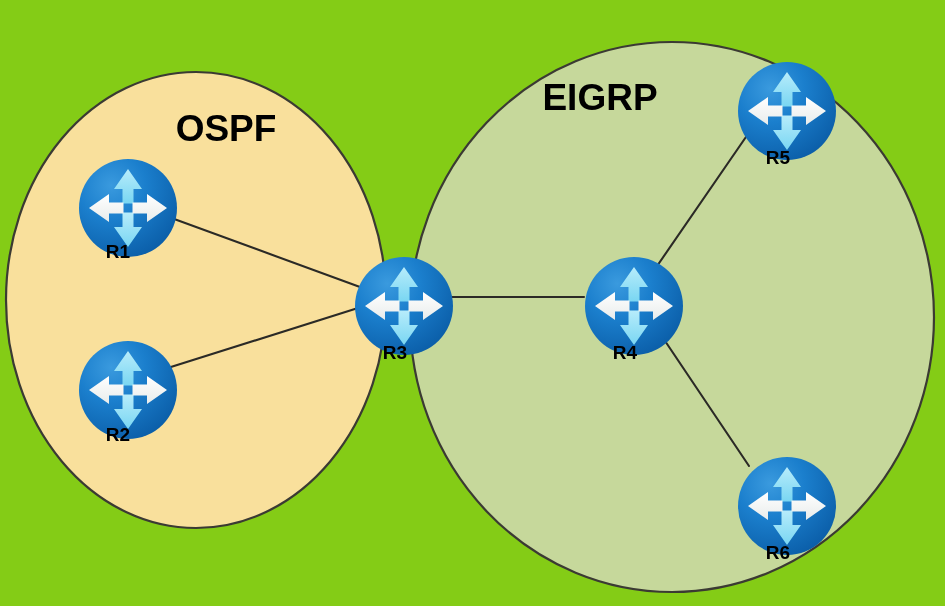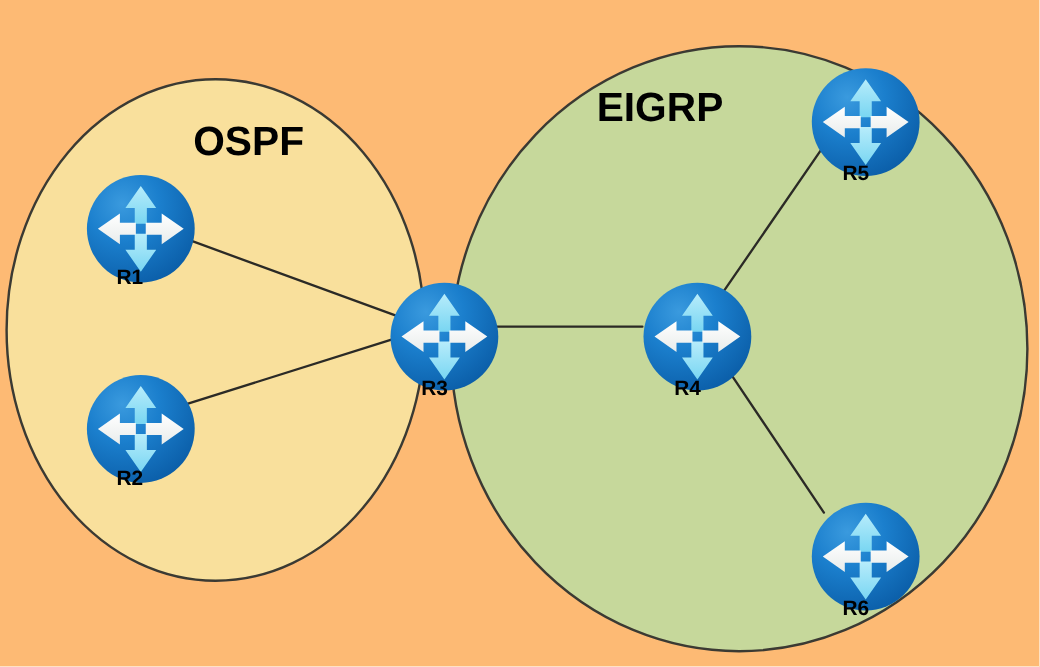--- a/index.html
+++ b/index.html
@@ -8,21 +8,21 @@
     padding: 0;
     background: #ffffff;
   }
   body {
     font-family: "Liberation Sans", sans-serif;
   }
   #canvas {
     position: relative;
     width: 945px;
     height: 606px;
-    background: #fdba74;
+    background: #84cc16;
     overflow: hidden;
   }
   #diagram-svg {
     position: absolute;
     top: 0;
     left: 0;
     width: 945px;
     height: 606px;
   }
   .domain-label {

